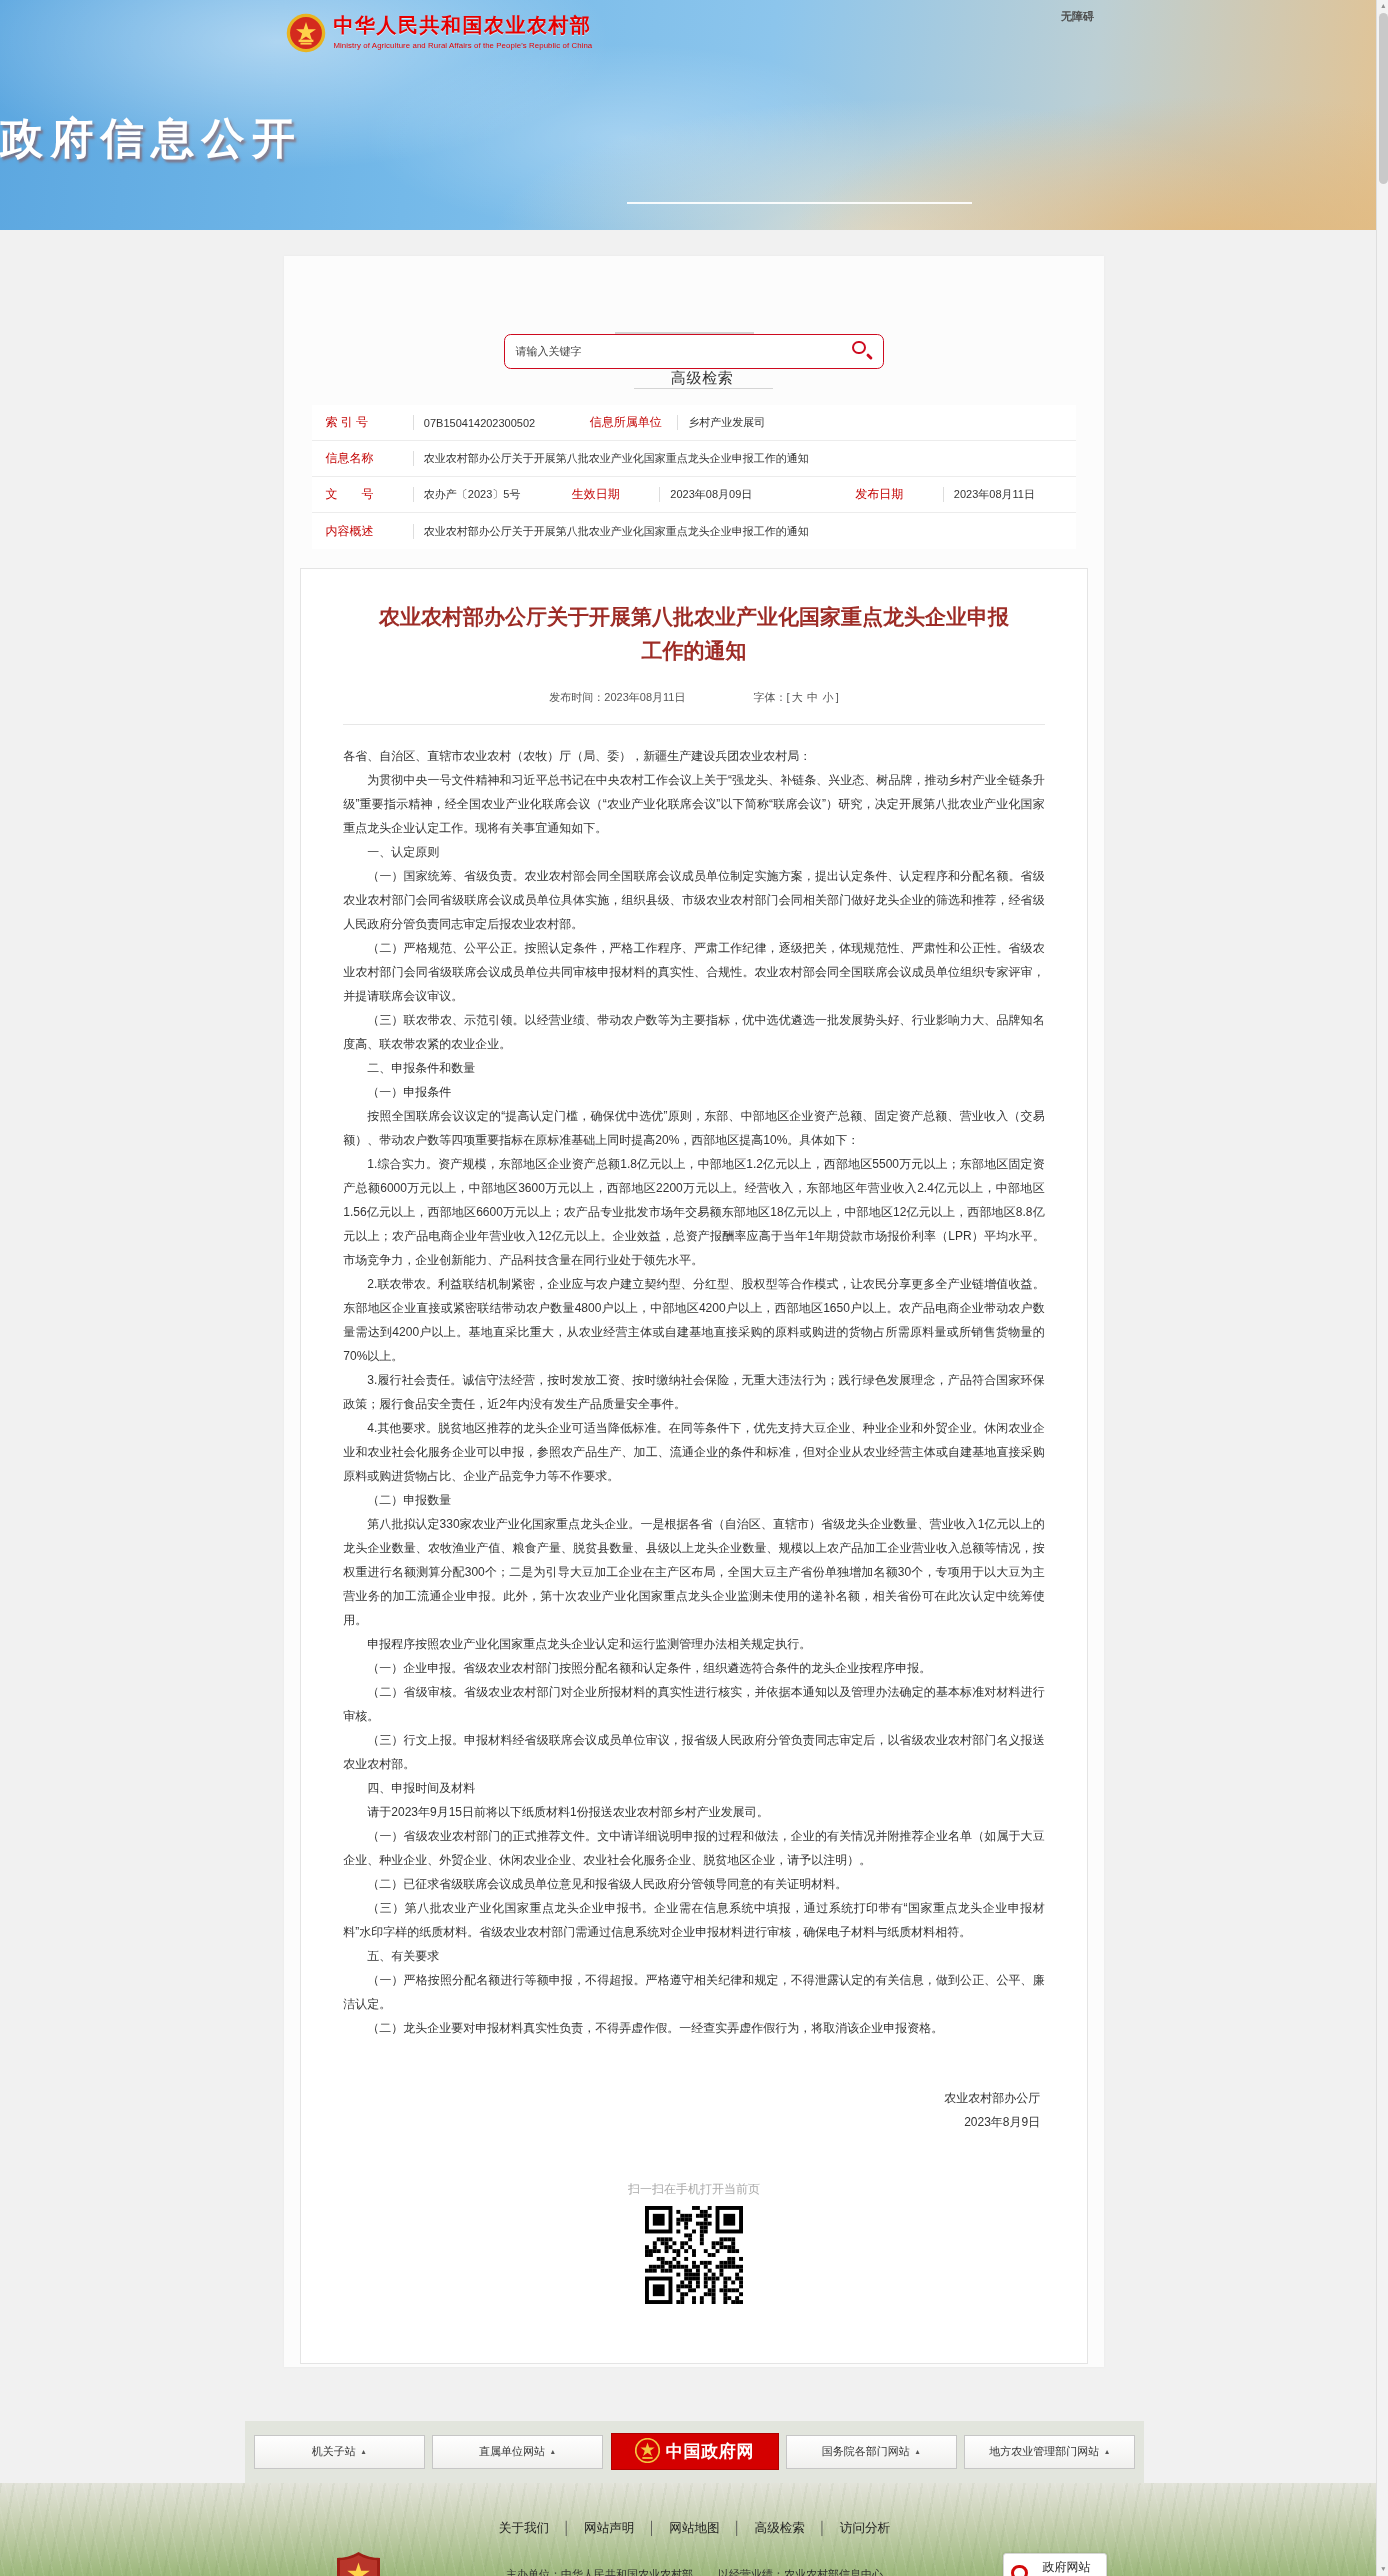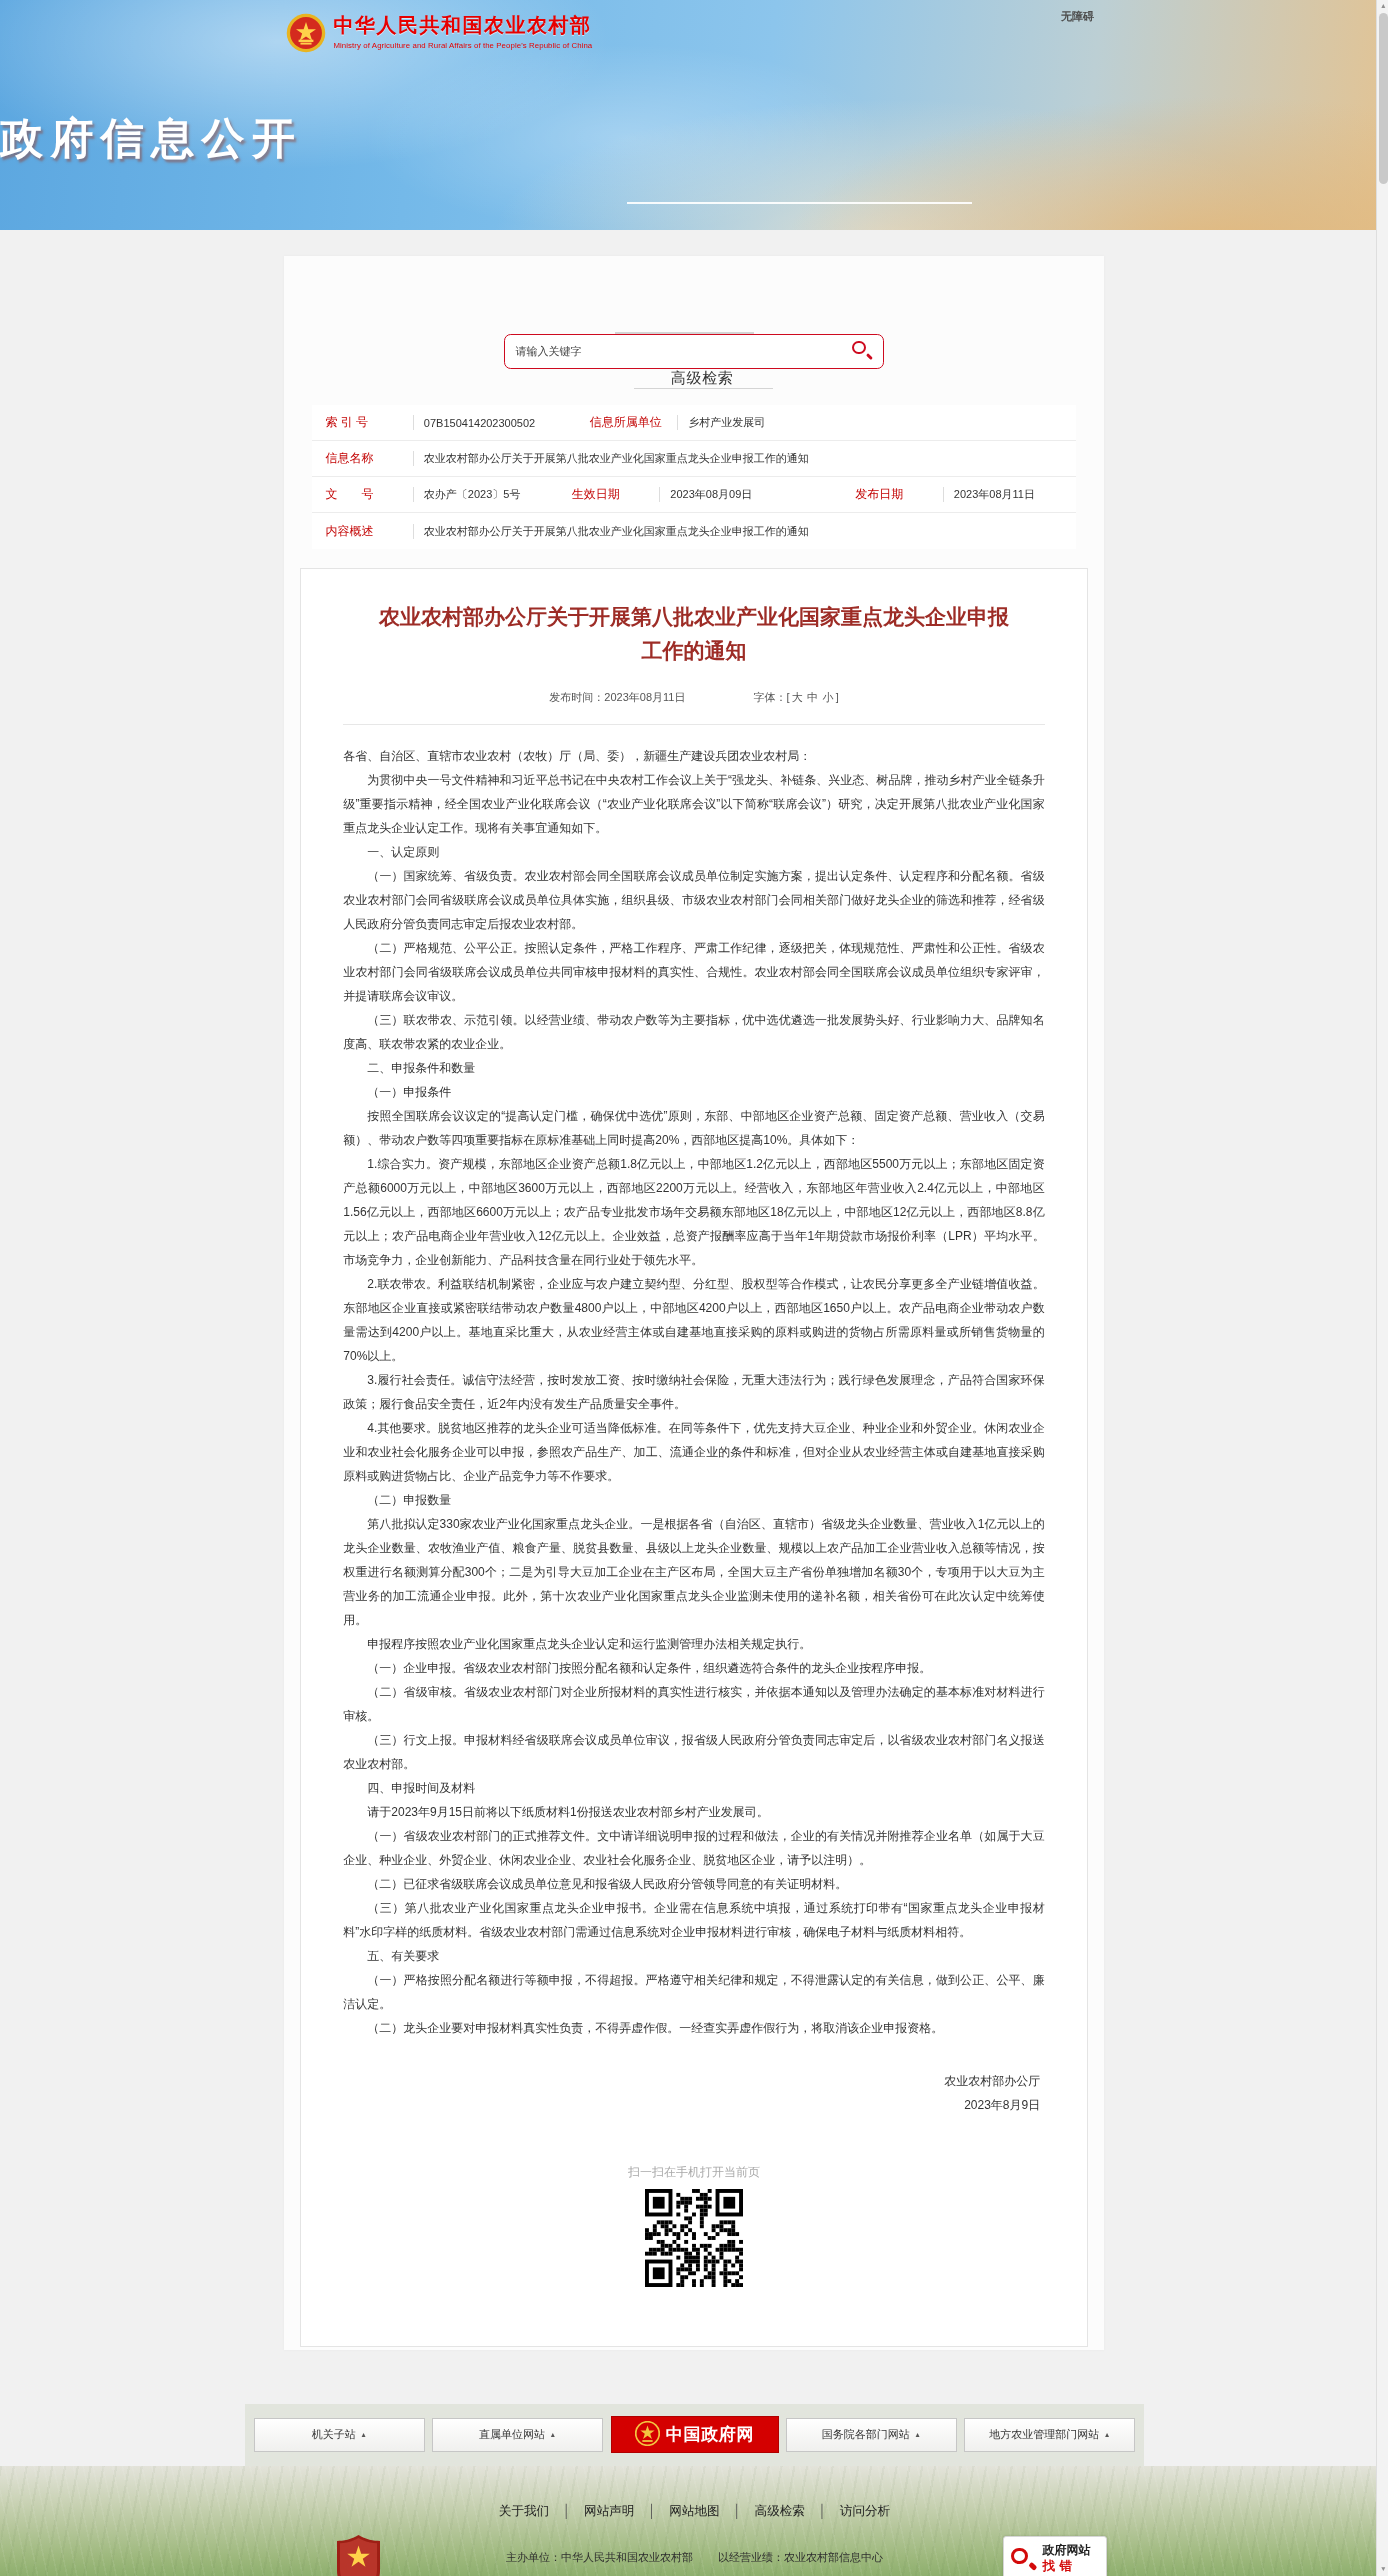--- a/index.html
+++ b/index.html
@@ -69,21 +69,21 @@
 
   
   .doc-box { margin:19px 16.3px 0 16.3px; border:0.7px solid #e4e4e4; background:#fff; padding:31px 42px 59px 42px; }
   .doc-title { text-align:center; font-size:21px; font-weight:bold; color:#9d2c26; line-height:34px; padding:0 30px; }
   .doc-meta { display:flex; justify-content:center; gap:68px; margin-top:22px; padding-bottom:19px;
               border-bottom:0.7px solid #e7e7e7; font-size:11px; color:#555; }
   .font-sizes span.size-opt { cursor:pointer; margin:0 2.2px; }
   .doc-body { padding-top:19px; font-size:12px; line-height:24px; color:#333; text-align:justify; }
   .doc-body p { margin:0; }
   .doc-body p.indent { text-indent:2em; }
-  .signature { margin-top:29px; text-align:right; font-size:12px; line-height:24px; color:#333; padding-right:4.5px; }
+  .signature { margin-top:46px; text-align:right; font-size:12px; line-height:24px; color:#333; padding-right:4.5px; }
   .qr-section { margin-top:47px; text-align:center; }
   .qr-label { font-size:12px; color:#a9a9a9; }
   .qr-code { width:98px; height:98px; margin:7.4px auto 0 auto; background:#fff; }
   .qr-code svg { width:98px; height:98px; display:block; }
 
   
   .footer-nav { width:899px; margin:54px auto 0 auto; background:#e2e5dd; padding:12.6px 0;
                 display:flex; justify-content:center; align-items:center; gap:7.4px; }
   .nav-box { width:171px; height:34px; background:linear-gradient(180deg,#ffffff,#f0f0ee);
              border:0.7px solid #c6c6c6; display:flex; align-items:center; justify-content:center;
@@ -113,21 +113,21 @@
   .shield-badge { position:absolute; left:337px; top:69px; width:43px; height:61px; cursor:pointer; }
   .shield-badge svg { width:43px; height:61px; display:block; }
 
   .find-error { position:absolute; left:1003px; top:70px; width:104px; height:46px; background:#fff;
                 border:0.7px solid #d6d6d6; border-radius:3px; box-shadow:0 0.7px 2.2px rgba(0,0,0,.18);
                 display:flex; align-items:center; padding:0 7.4px; gap:6px; cursor:pointer; }
   .find-icon { width:25px; height:25px; position:relative; flex:0 0 auto; }
   .find-icon .ring { position:absolute; left:0; top:1.5px; width:16.3px; height:16.3px; border:3.7px solid #d30a0a; border-radius:50%; }
   .find-icon .stick { position:absolute; left:18px; top:18px; width:8.2px; height:4.5px; background:#d30a0a;
                       border-radius:2.2px; transform:rotate(42deg); }
-  .find-text .t1 { font-size:12px; font-weight:bold; color:#222; line-height:15px; }
+  .find-text .t1 { font-size:12px; font-weight:normal; color:#222; line-height:15px; }
   .find-text .t2 { font-size:12.6px; font-weight:bold; color:#d30a0a; line-height:16.3px; letter-spacing:4.5px; }
 </style>
 </head>
 <body>
 
 <div class="banner">
   <span class="accessibility">无障碍</span>
   <div class="logo-block">
     <svg class="emblem" viewBox="0 0 54 54">
       <circle cx="27" cy="27" r="26" fill="#e8b421"></circle>

